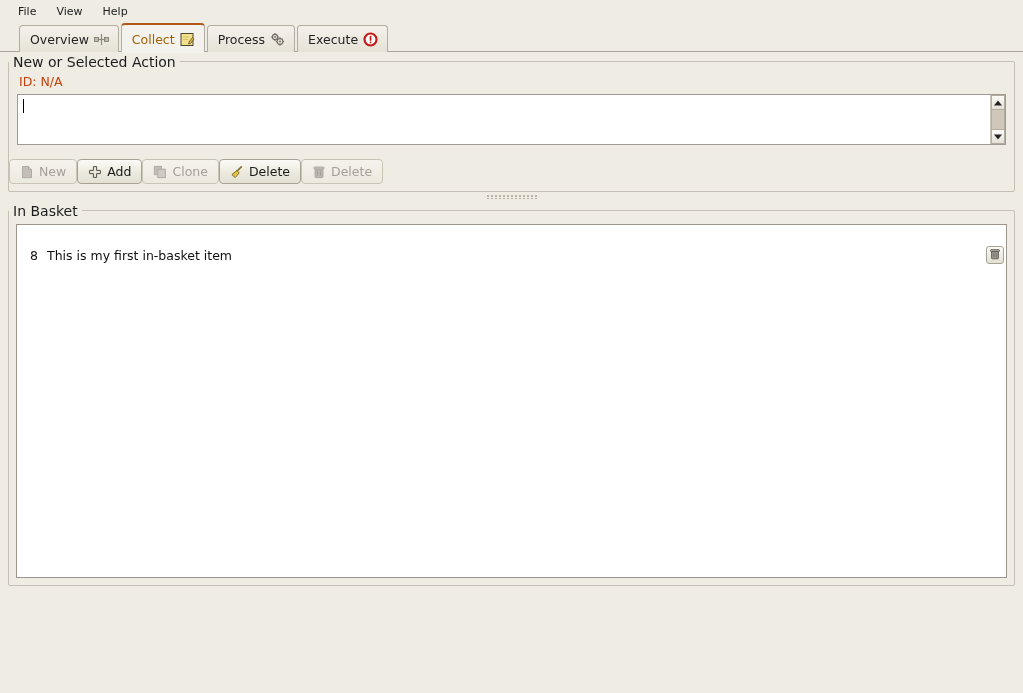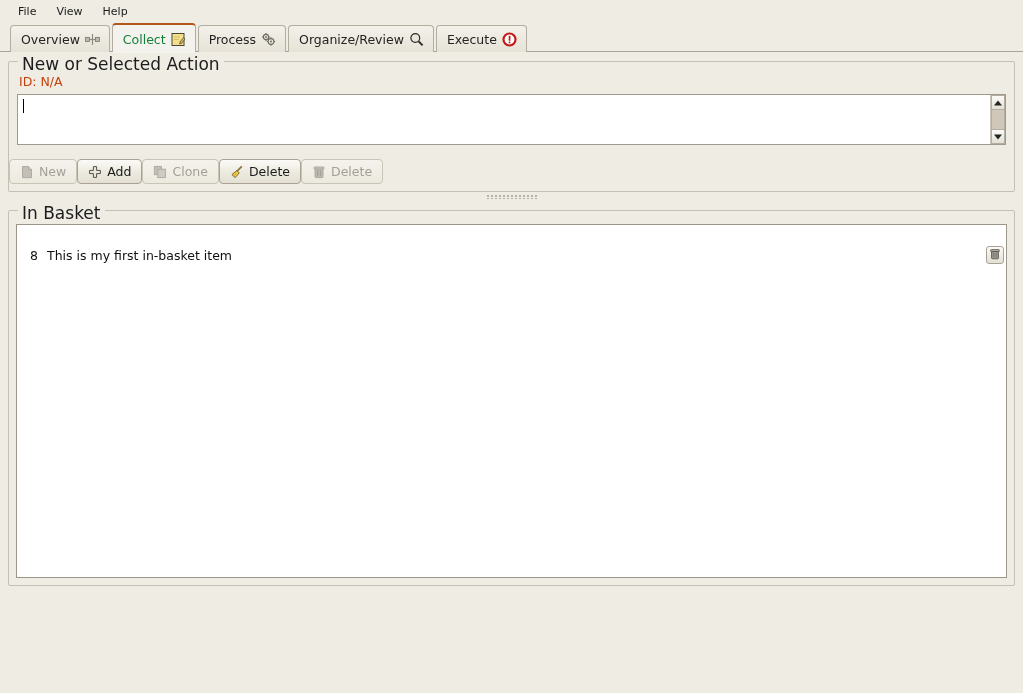--- a/index.html
+++ b/index.html
@@ -34,21 +34,21 @@
     line-height: 16px;
   }
 
   
   .tabbar {
     position: relative;
     height: 29px;
     box-sizing: border-box;
     display: flex;
     align-items: flex-end;
-    padding-left: 10px;
+    padding-left: 19px;
     background: #efece4;
   }
   .tabbar::after {
     content: "";
     position: absolute;
     left: 0; right: 0; bottom: 0;
     height: 1px;
     background: #aaa49a;
   }
   .tab {
@@ -69,21 +69,21 @@
     cursor: default;
     z-index: 1;
   }
   .tab.active {
     background: #f4f2ec;
     border-color: #b3ada1;
     border-top: 2px solid #b3561a;
     height: 29px;
     padding-top: 1px;
     z-index: 3;
-    color: #15803d;
+    color: #a16207;
   }
   .tab.active::after {
     content: "";
     position: absolute;
     left: 0; right: 0; bottom: -1px;
     height: 2px;
     background: #f4f2ec;
   }
   .tab-label { white-space: nowrap; }
   .tab-icon {
@@ -108,24 +108,24 @@
     position: relative;
     border: 1px solid #c6c0b4;
     border-radius: 2px;
     box-sizing: border-box;
     margin: 0 6px;
     background: #efece4;
   }
   .groupbox > .gb-title {
     position: absolute;
     top: -8px;
-    left: 9px;
+    left: 0;
     padding: 0 4px;
     background: #efece4;
-    font-size: 17px;
+    font-size: 14px;
     color: #1c1c1c;
     white-space: nowrap;
   }
 
   #action-group {
     height: 131px;
     margin-top: 9px;
   }
   #basket-group {
     height: 376px;
@@ -397,29 +397,20 @@
             <line x1="7.8" y1="5" x2="9" y2="5"></line>
           <line x1="10" y1="5.3" x2="10" y2="6.5"></line>
             <line x1="10" y1="12.5" x2="10" y2="13.7"></line>
           <line x1="5.8" y1="9.5" x2="7" y2="9.5"></line>
             <line x1="13" y1="9.5" x2="14.2" y2="9.5"></line>
         </g>
       </svg>
     </span>
   </div>
 
-  <div class="tab">
-    <span class="tab-label">Organize/Review</span>
-    <span class="tab-icon">
-      <svg width="15" height="15" viewBox="0 0 15 15">
-        <circle cx="6.3" cy="6" r="4.4" fill="#e9e6dc" stroke="#2f2b25" stroke-width="1.2"></circle>
-        <line x1="9.6" y1="9.4" x2="13.6" y2="13.4" stroke="#2f2b25" stroke-width="2"></line>
-      </svg>
-    </span>
-  </div>
 
   <div class="tab">
     <span class="tab-label">Execute</span>
     <span class="tab-icon">
       <svg width="15" height="15" viewBox="0 0 15 15">
         <circle cx="7.5" cy="7.5" r="6" fill="#ffffff" stroke="#c21b17" stroke-width="2.2"></circle>
         <rect x="6.7" y="3.8" width="1.7" height="5" fill="#c21b17"></rect>
         <rect x="6.7" y="9.6" width="1.7" height="1.7" fill="#c21b17"></rect>
       </svg>
     </span>

